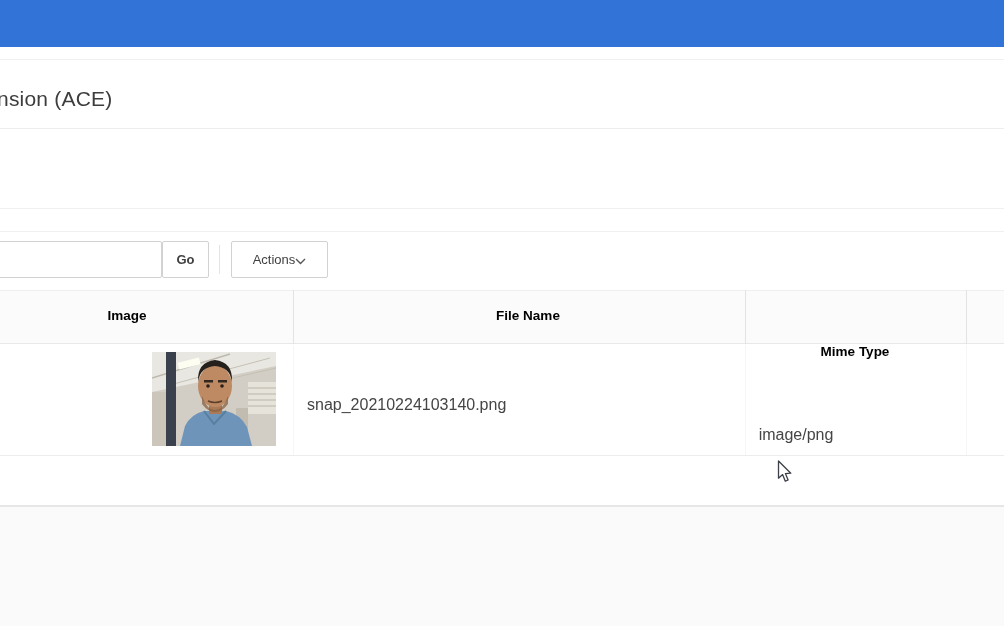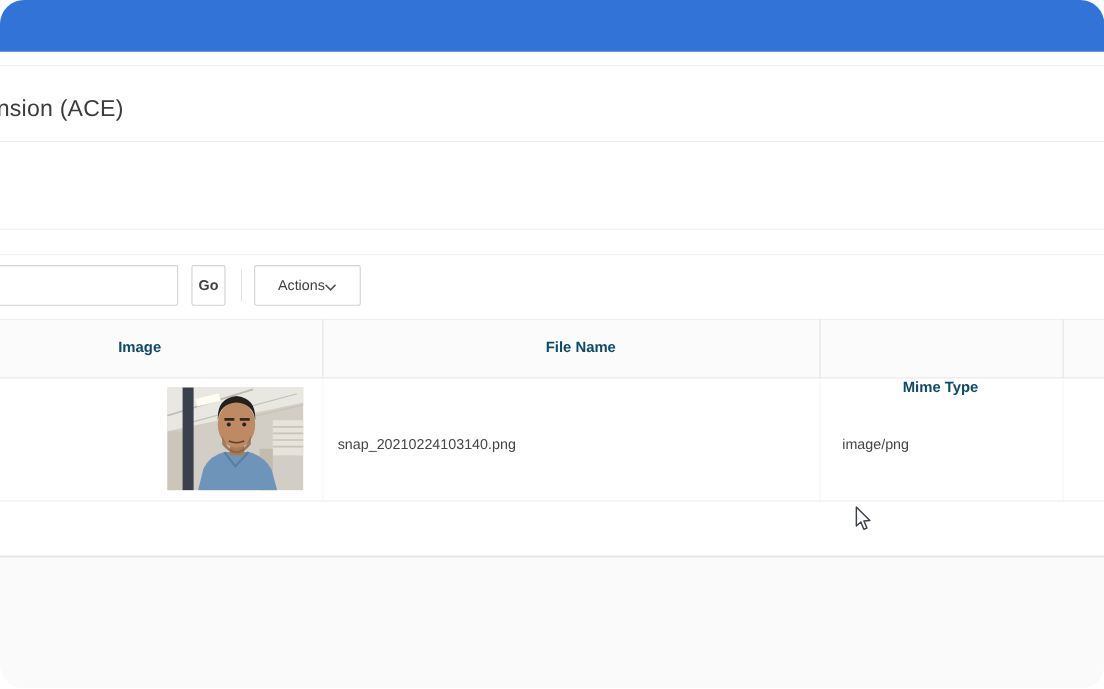--- a/index.html
+++ b/index.html
@@ -1,50 +1,50 @@
 <!DOCTYPE html>
 <html><head>
 <meta charset="utf-8">
 <style>
   html,body{margin:0;padding:0;background:#fff;}
   #screen{position:relative;width:1004px;height:626px;overflow:hidden;background:#ffffff;
-          font-family:"Liberation Sans","DejaVu Sans",sans-serif;color:#3f3f3f;border-radius:22px;}
+          font-family:"Liberation Sans","DejaVu Sans",sans-serif;color:#3f3f3f;}
   .topbar{position:absolute;left:0;top:0;width:1004px;height:47px;background:#3173d7;}
   .hline{position:absolute;left:0;width:1004px;height:1px;background:#f0f0f0;}
   .hl-1{top:59px;}
   .hl-2{top:128px;background:#ededed;}
   .hl-3{top:208px;}
   .hl-4{top:231px;}
   .page-title{position:absolute;left:-3px;top:86px;font-size:21px;line-height:26px;color:#3d3d3d;
               font-weight:400;letter-spacing:.2px;white-space:nowrap;}
   .search-input{position:absolute;left:-42px;top:241px;width:204px;height:37px;box-sizing:border-box;
                 border:1px solid #d2d2d2;border-radius:2px;background:#fff;padding:0 8px;font-size:13px;
                 font-family:inherit;color:#3f3f3f;outline:none;}
   .btn{position:absolute;top:241px;height:37px;box-sizing:border-box;border:1px solid #d2d2d2;
        border-radius:2px;background:#ffffff;display:flex;align-items:center;justify-content:center;
        font-size:13px;color:#404040;cursor:default;}
-  .go-btn{left:162px;width:31px;font-weight:700;margin-left:12px;}
+  .go-btn{left:162px;width:47px;font-weight:700;}
   .actions-btn{left:231px;width:97px;gap:0;font-weight:400;}
   .toolbar-divider{position:absolute;left:219px;top:245px;width:1px;height:29px;background:#e4e4e4;}
   .chev{display:inline-block;margin-top:1px;}
   .header-row{position:absolute;left:0;top:290px;width:1004px;height:54px;background:#fbfbfb;
               border-top:1px solid #efefef;border-bottom:1px solid #e8e8e8;box-sizing:border-box;}
   .col-head{position:absolute;top:308px;transform:translateX(-50%);font-size:13.5px;font-weight:700;
-            color:#0c4a6e;white-space:nowrap;}
+            color:#000000;white-space:nowrap;}
   .ch-image{left:127px;}
   .ch-filename{left:517px;margin-left:11px;}
   .ch-mime{left:855px;margin-top:36px;}
   .vsep{position:absolute;top:290px;width:1px;height:54px;background:#e3e3e3;}
   .vs-1{left:293px;} .vs-2{left:745px;} .vs-3{left:966px;}
   .vsep-row{position:absolute;top:345px;width:1px;height:110px;background:#f6f6f6;}
   .row-bottom{position:absolute;left:0;top:455px;width:1004px;height:1px;background:#ececec;}
   .thumb{position:absolute;left:152px;top:352px;width:124px;height:94px;overflow:hidden;}
-  .cell-text{position:absolute;top:396px;font-size:13px;color:#454545;white-space:nowrap;}
+  .cell-text{position:absolute;top:396px;font-size:16px;color:#454545;white-space:nowrap;}
   .file-name{left:307px;}
-  .mime-type{left:796px;transform:translateX(-50%);}
+  .mime-type{left:796px;transform:translateX(-50%);margin-top:30px;}
   .footer-border{position:absolute;left:0;top:505px;width:1004px;height:2px;background:#e6e6e6;}
   .below-region{position:absolute;left:0;top:507px;width:1004px;height:119px;background:#fafafa;}
   .cursor{position:absolute;left:777px;top:460px;}
 </style>
 </head>
 <body>
 
 <div id="screen">
 
   <div class="topbar"></div>

